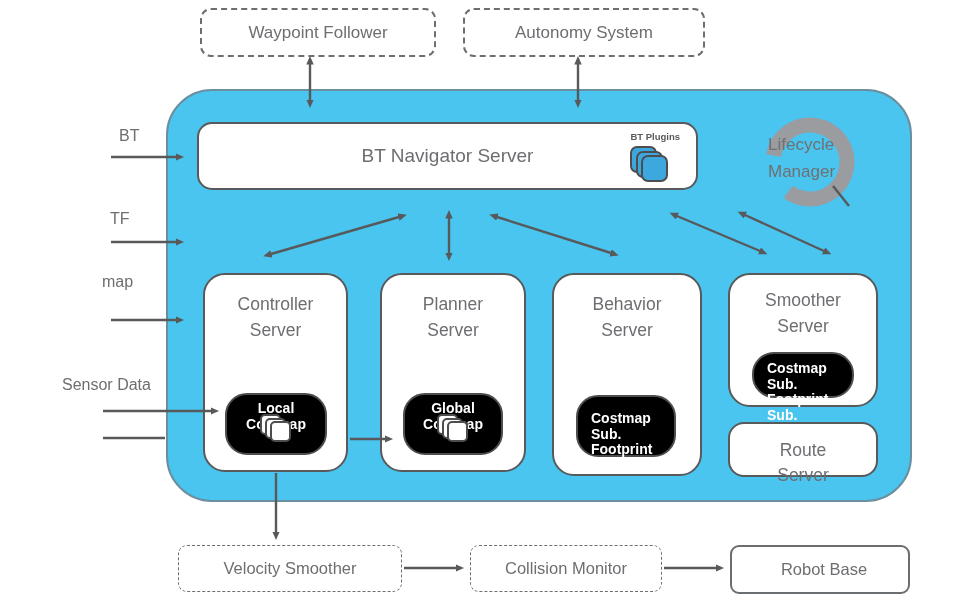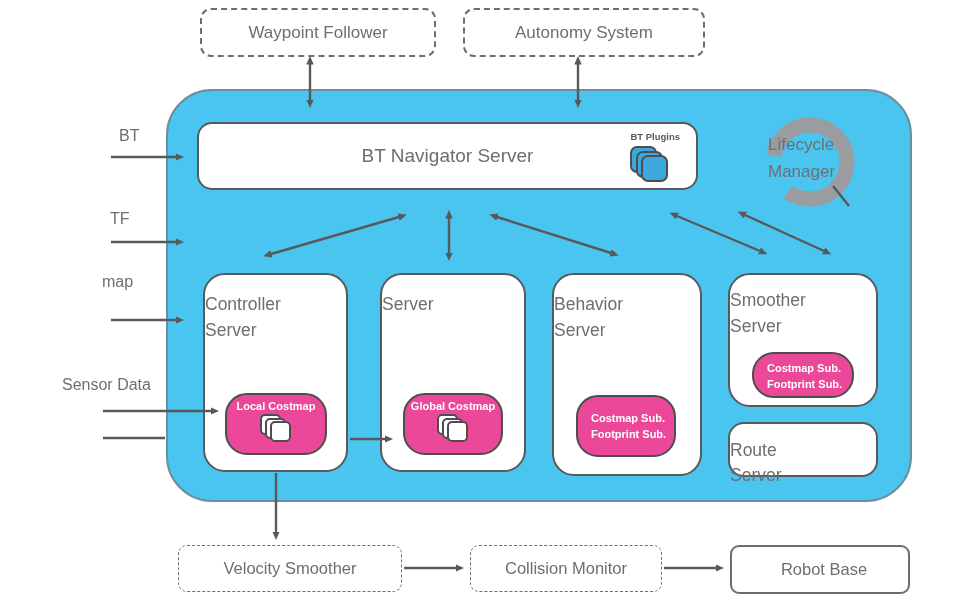--- a/index.html
+++ b/index.html
@@ -24,26 +24,26 @@
   #nav2-container{
     position:absolute;left:166px;top:89px;width:746px;height:413px;
     background:#4ac5f0;border:2px solid #6a8f9e;border-radius:46px;box-sizing:border-box;
   }
   
   .server-box{
     position:absolute;background:#ffffff;border:2px solid #58595b;border-radius:22px;
     box-sizing:border-box;
   }
   .server-title{
-    text-align:left;font-size:17.5px;line-height:26px;color:#6d6e71;padding-top:16px;
+    text-align:center;font-size:17.5px;line-height:26px;color:#6d6e71;padding-top:16px;
   }
   
   .sub-box{
-    position:absolute;background:#ec4899;border:2px solid #4d4d4f;border-radius:22px;
-    box-sizing:border-box;color:#ffffff;font-weight:bold;font-size:11px;
+    position:absolute;background:#000000;border:2px solid #4d4d4f;border-radius:22px;
+    box-sizing:border-box;color:#ffffff;font-weight:bold;font-size:14px;
   }
   .sub-box .sub-title{display:block;text-align:center;padding-top:5px;}
   .sub-box .sub-line{display:block;text-align:left;padding-left:13px;line-height:15.5px;}
   
   .stack{position:absolute;}
   .stack span{position:absolute;display:block;box-sizing:border-box;border:2px solid #4d4d4f;}
   .stack.white-sq span{width:21px;height:21px;border-radius:5px;background:#ffffff;}
   .stack.blue-sq span{width:27px;height:27px;border-radius:7px;background:#3da8de;}
   .lbl{position:absolute;font-size:16px;color:#6d6e71;}
   #btnav-title{
@@ -107,20 +107,21 @@
     <span class="sub-title">Local Costmap</span>
   </div>
   <div class="stack white-sq icon-top" style="left:260px;top:414px;width:32px;height:30px;">
     <span style="left:0;top:0;"></span>
       <span style="left:5px;top:4px;"></span>
       <span style="left:10px;top:7px;"></span>
   </div>
 
   <div class="server-box" style="left:380px;top:273px;width:146px;height:199px;">
     <div class="server-title">
+      <div>Planner</div>
       <div>Server</div>
     </div>
   </div>
   <div class="sub-box" style="left:403px;top:393px;width:100px;height:62px;">
     <span class="sub-title">Global Costmap</span>
   </div>
   <div class="stack white-sq icon-top" style="left:437px;top:414px;width:32px;height:30px;">
     <span style="left:0;top:0;"></span>
       <span style="left:5px;top:4px;"></span>
       <span style="left:10px;top:7px;"></span>

